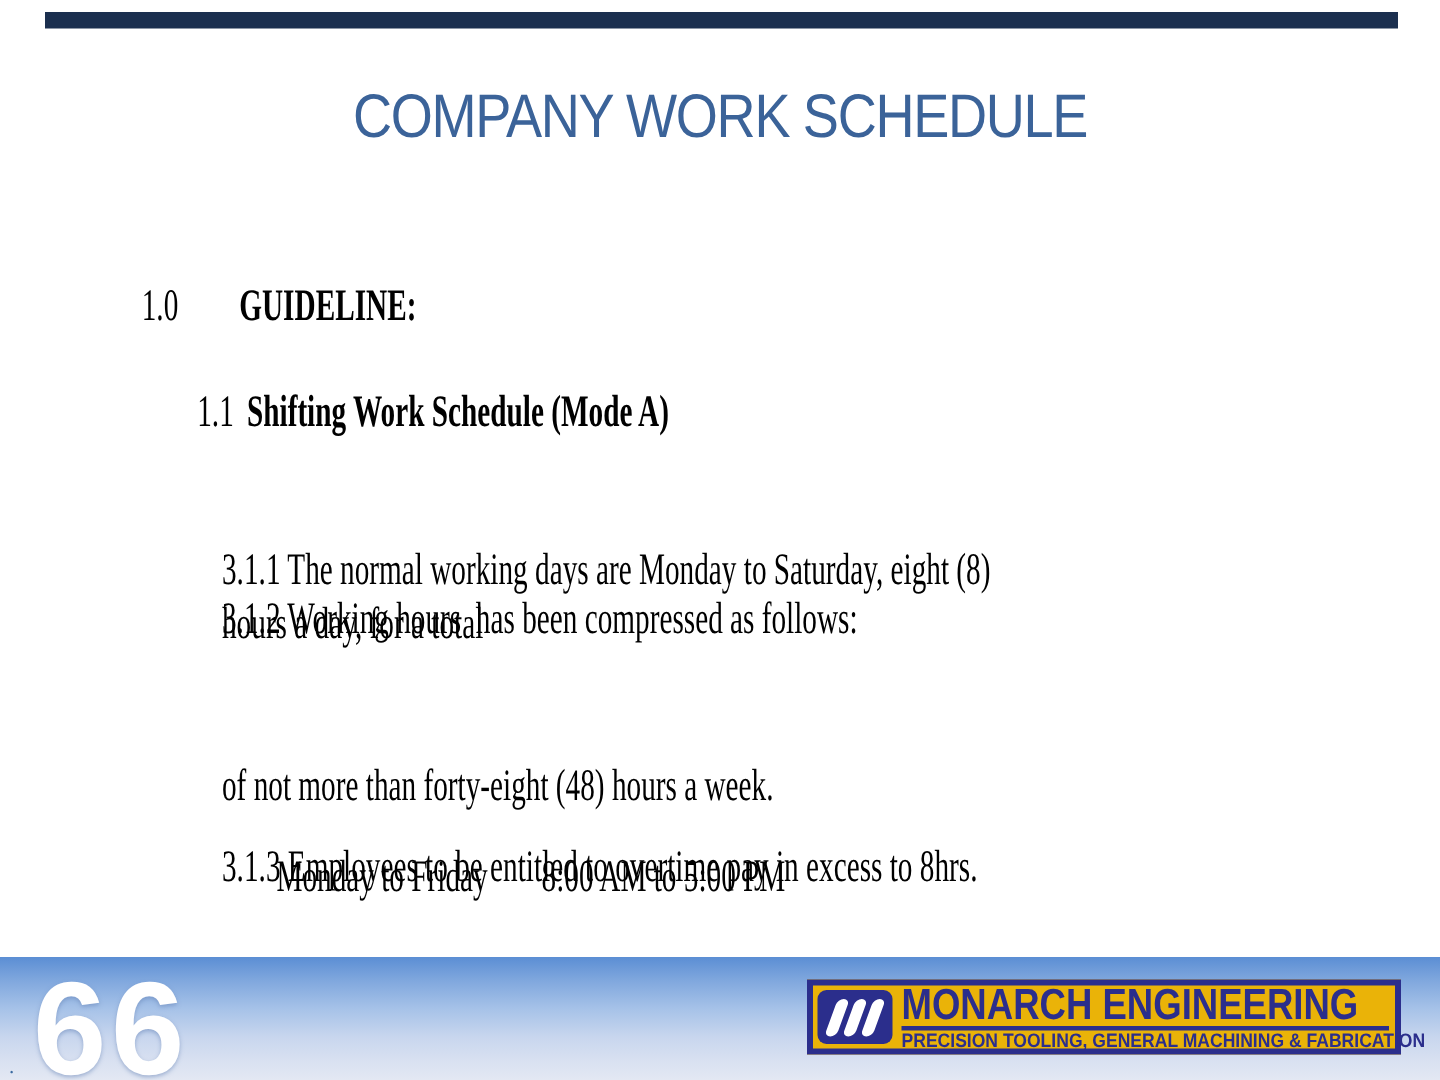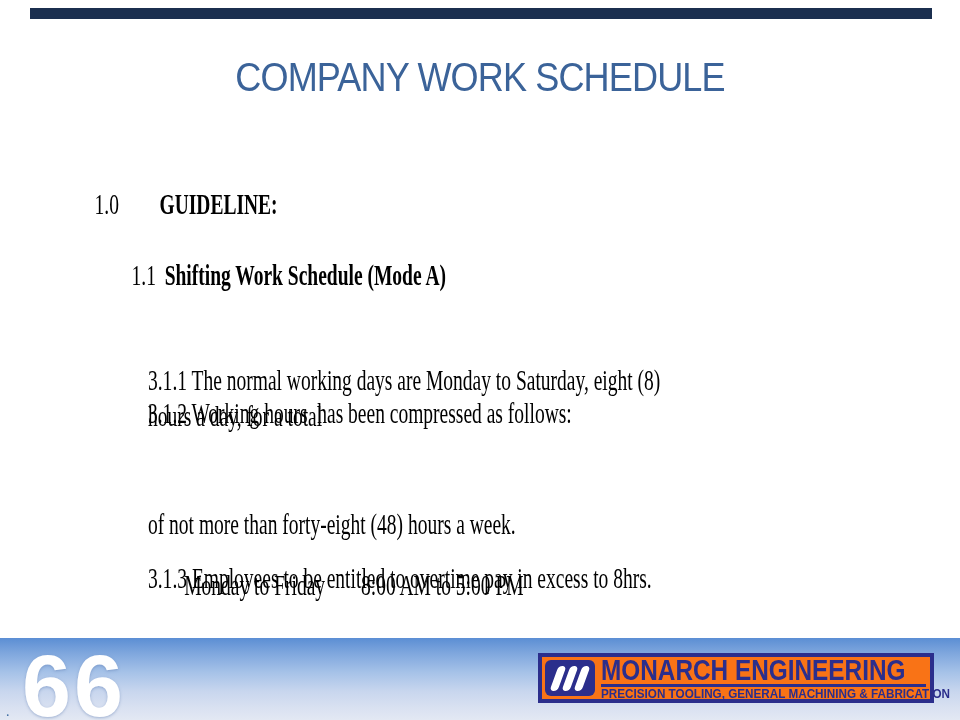--- a/index.html
+++ b/index.html
@@ -76,21 +76,21 @@
   .stray-dot {
     position: absolute; left: 6px; top: 704px;
     font-family: "Liberation Serif", serif;
     font-size: 14px; color: #3a6aa0;
   }
 
   
   .logo {
     position: absolute; left: 538px; top: 653px;
     width: 396px; height: 50px;
-    background: #f97316;
+    background: #eab308;
     border: 4px solid #2b2e8c;
     display: flex; align-items: center;
     padding: 2px 4px 2px 3px;
   }
   .logo-icon {
     width: 50px; height: 36px;
     background: #2b2e8c;
     border-radius: 6px;
     flex: 0 0 auto;
     display: flex; align-items: center; justify-content: center;

